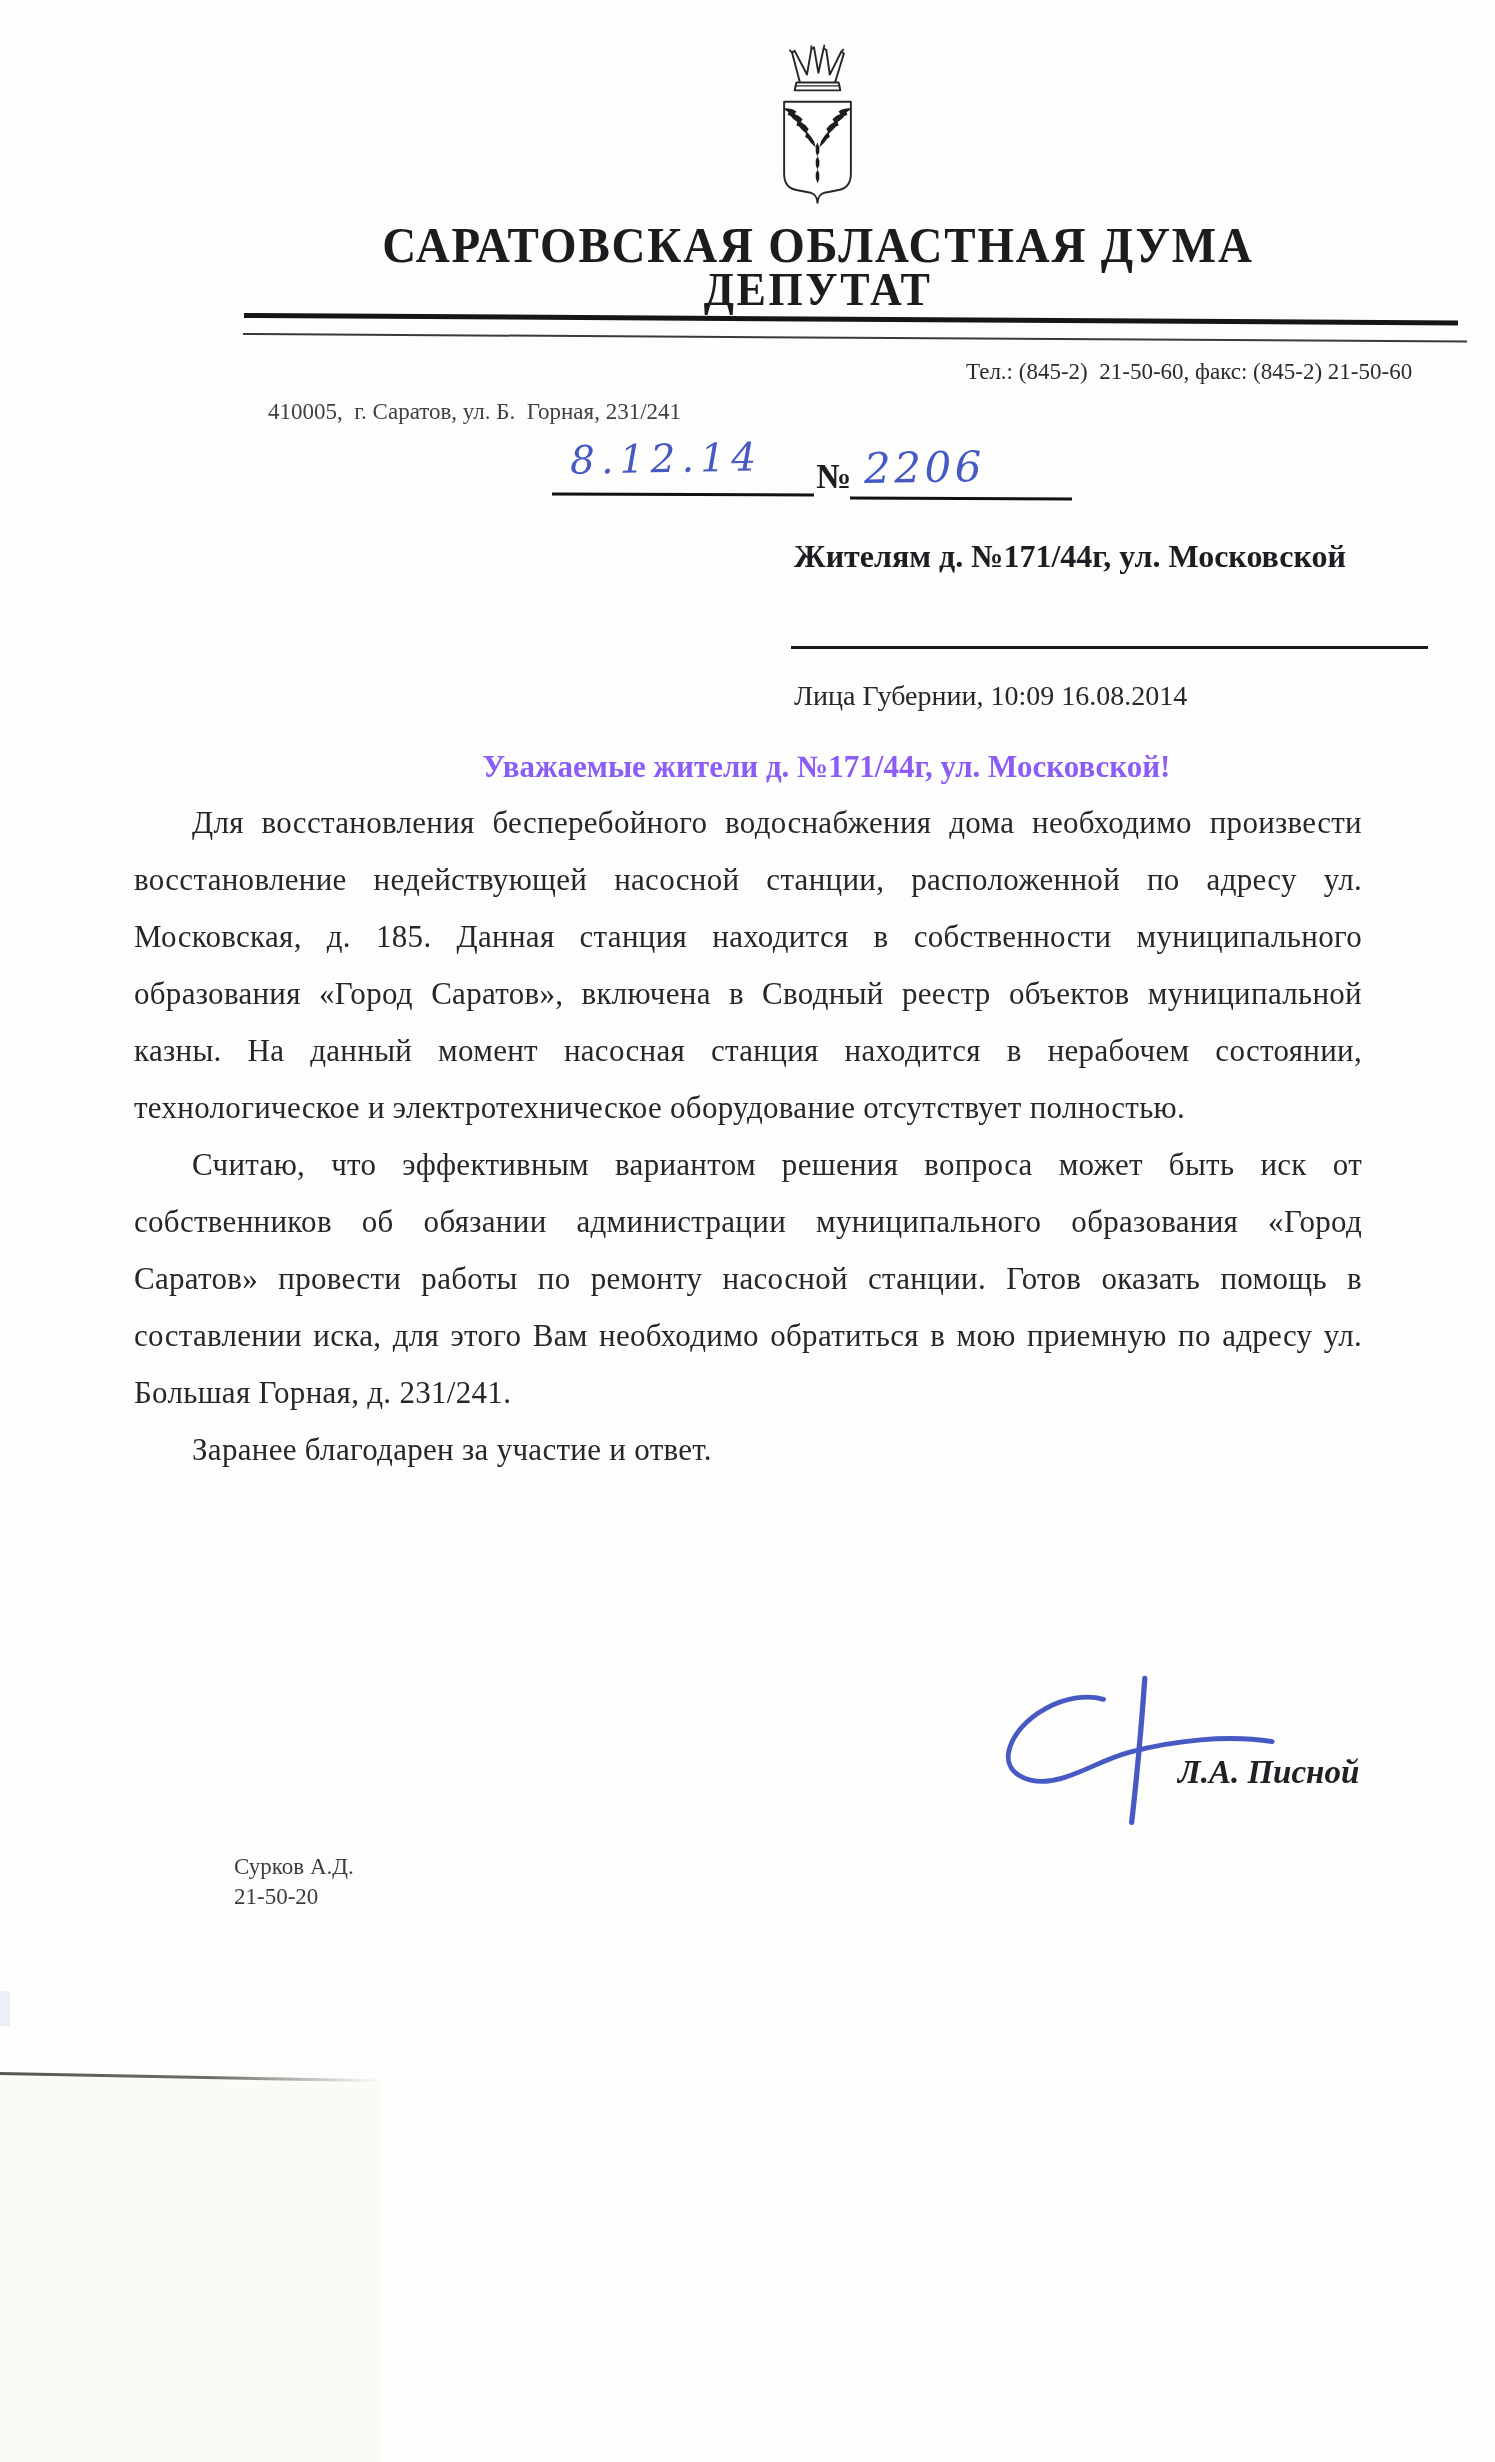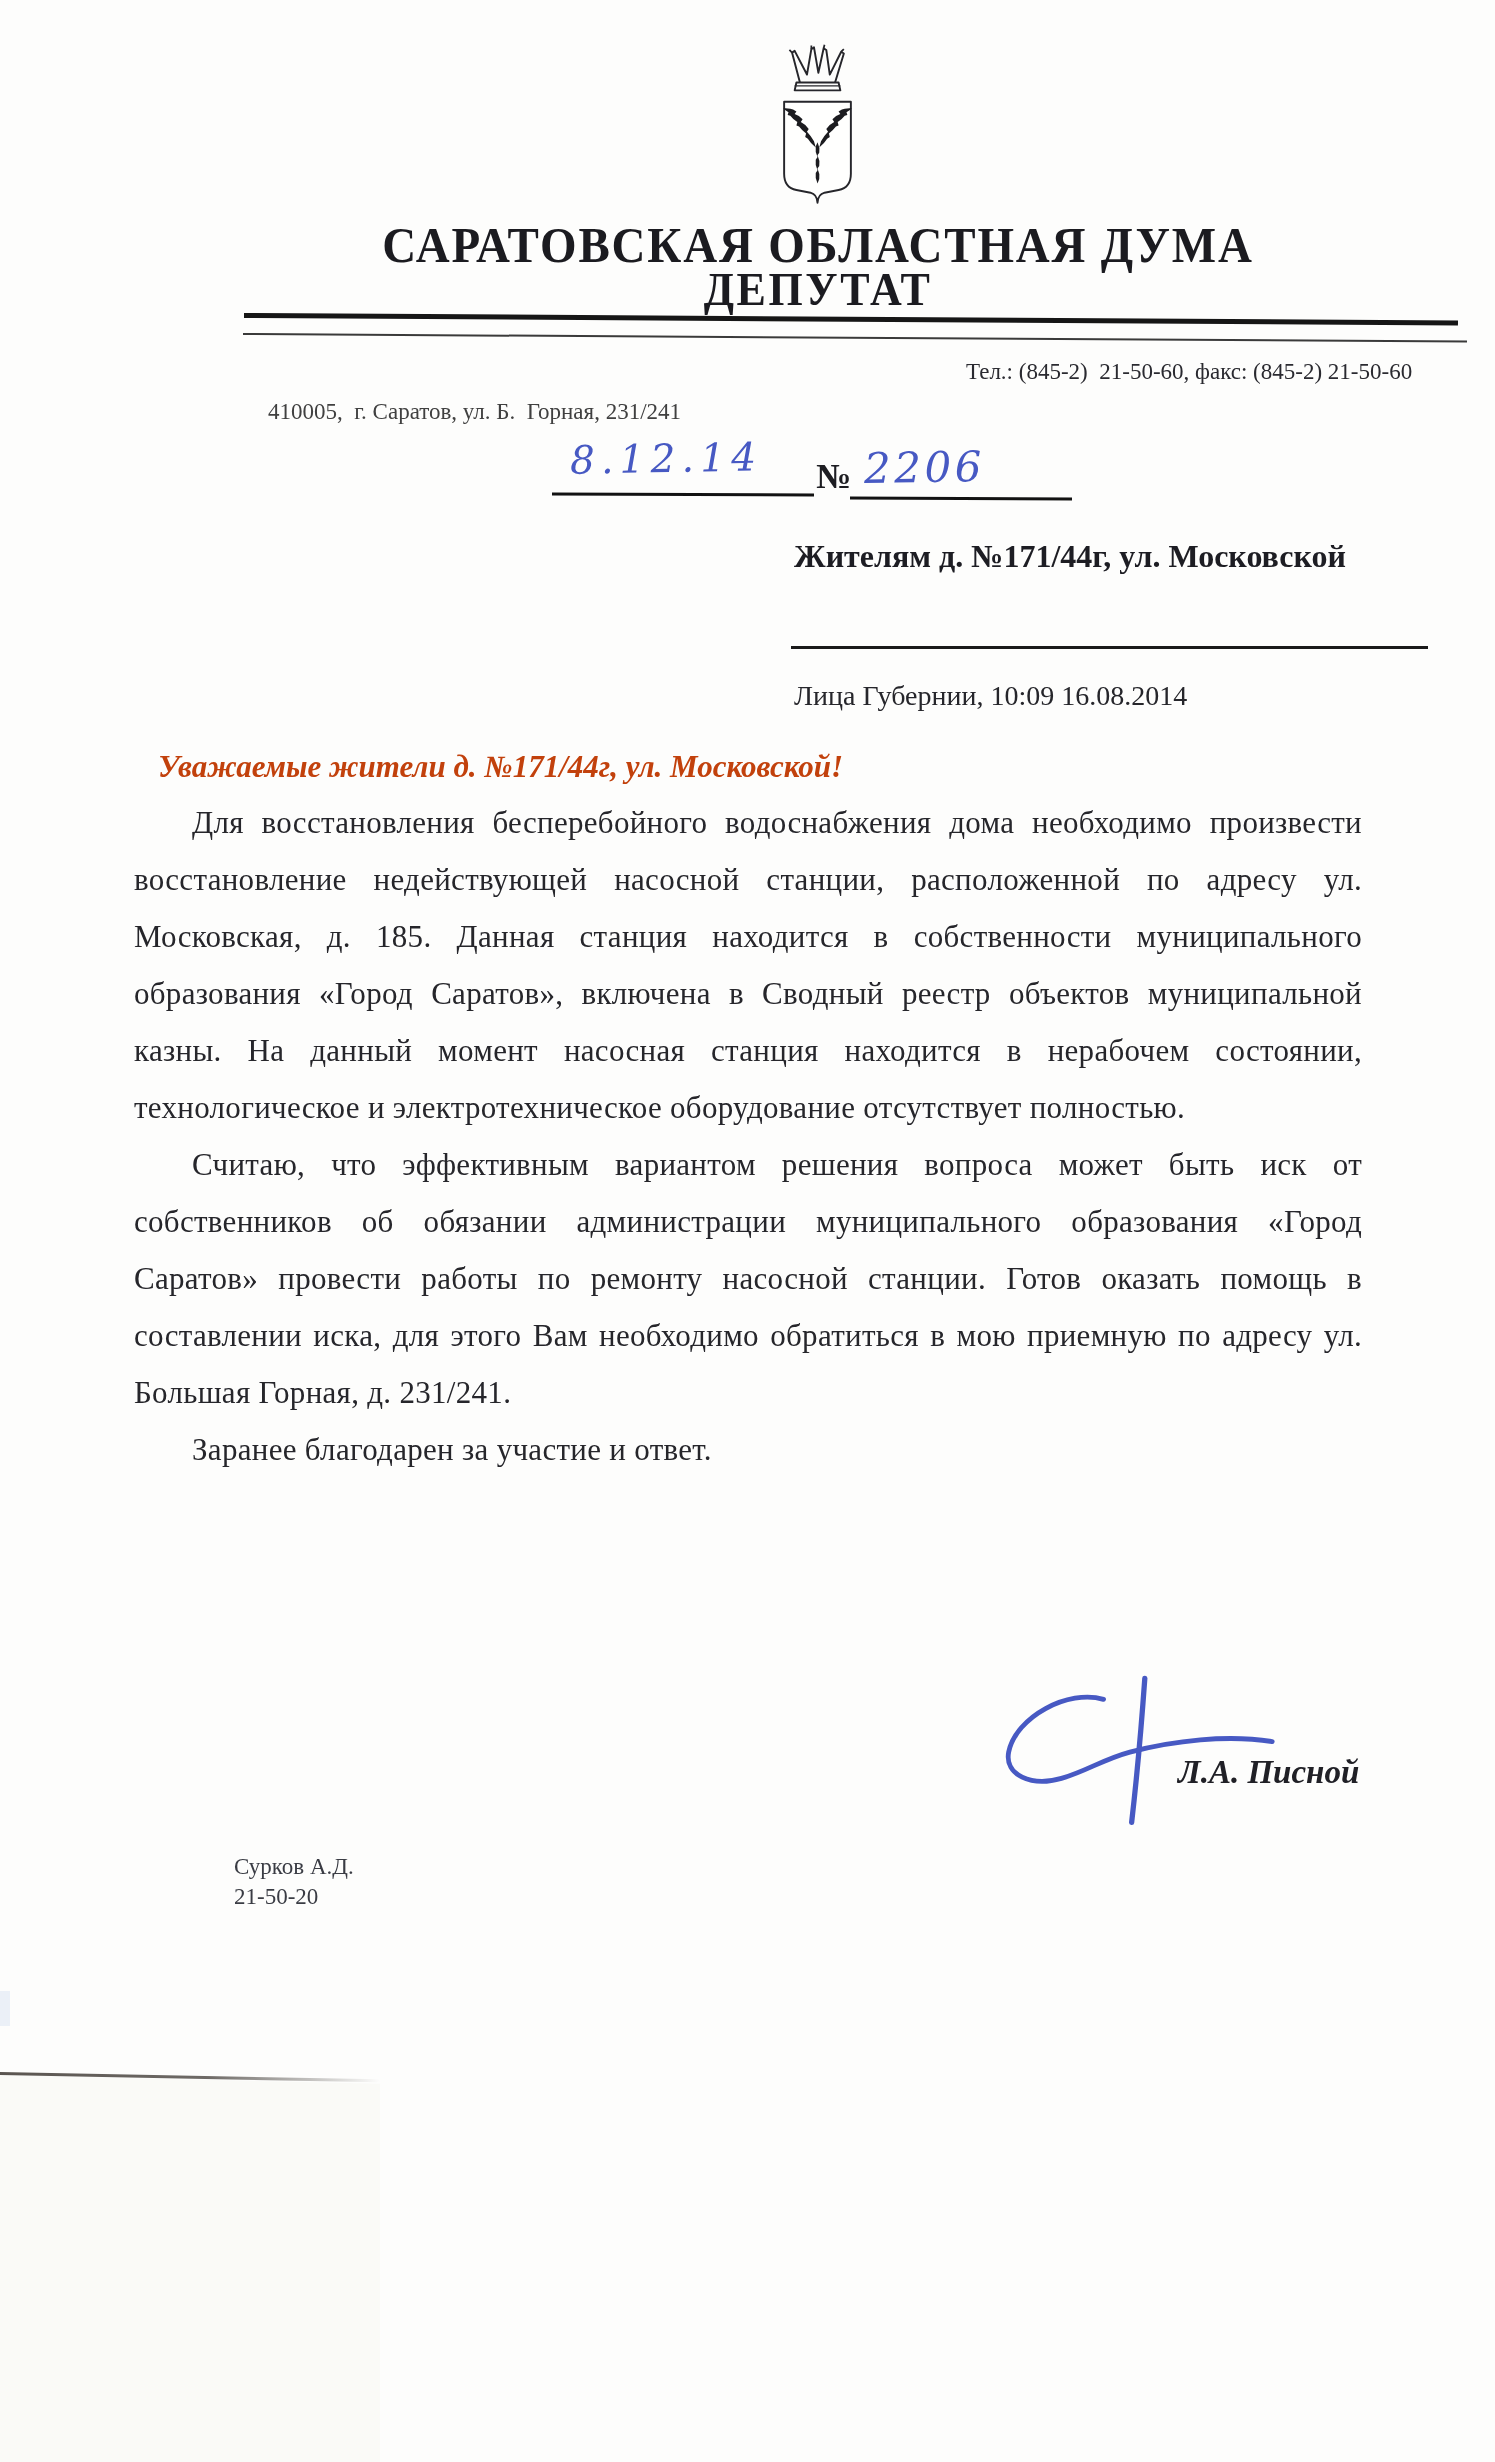--- a/index.html
+++ b/index.html
@@ -33,22 +33,22 @@
   .reg-date{left:570px;top:436px;font-size:39px;letter-spacing:6.2px;transform:rotate(-1deg);}
   .reg-date-line{left:552px;top:493px;width:262px;height:2.6px;background:#121212;transform:rotate(0.2deg);}
   .numero{left:816px;top:457px;font-size:35px;font-weight:bold;color:#1d1d22;}
   .reg-num{left:864px;top:443px;font-size:42px;letter-spacing:3.5px;transform:rotate(-1deg);}
   .reg-num-line{left:850px;top:497px;width:222px;height:2.6px;background:#121212;transform:rotate(0.3deg);}
   
   .recipient{left:794px;top:538px;width:633px;font-size:32px;font-weight:bold;color:#1d1d23;}
   .recipient-line{left:791px;top:646px;width:637px;height:2.6px;background:#1a1a1a;}
   .delivery{left:794px;top:660px;width:633px;font-size:28px;color:#26262b;margin-top:20px;}
   
-  .salutation{left:158px;top:749px;width:1337px;text-align:left;
-    font-size:31px;font-weight:bold;font-style:italic;color:#c2410c;}
+  .salutation{left:158px;top:749px;width:1337px;text-align:center;
+    font-size:31px;font-weight:bold;color:#8b5cf6;}
   .body-text{left:134px;top:794px;width:1228px;
     font-size:31px;line-height:57px;text-align:justify;color:#26262b;letter-spacing:0.3px;}
   .body-text p{margin:0;text-indent:58px;}
   .sig-svg{left:963px;top:1671px;width:325px;height:163px;}
   .signatory{left:1178px;top:1754px;width:281px;font-size:33px;font-weight:bold;font-style:italic;color:#202026;}
   .executor{left:234px;top:1852px;font-size:23px;line-height:30px;color:#3a3c44;}
   
   .edge-line{left:0;top:2072px;width:380px;height:2.6px;
     background:linear-gradient(to right,#5a5550,#6e6a66 55%,rgba(110,106,102,0));
     transform:rotate(1.1deg);transform-origin:left center;}

